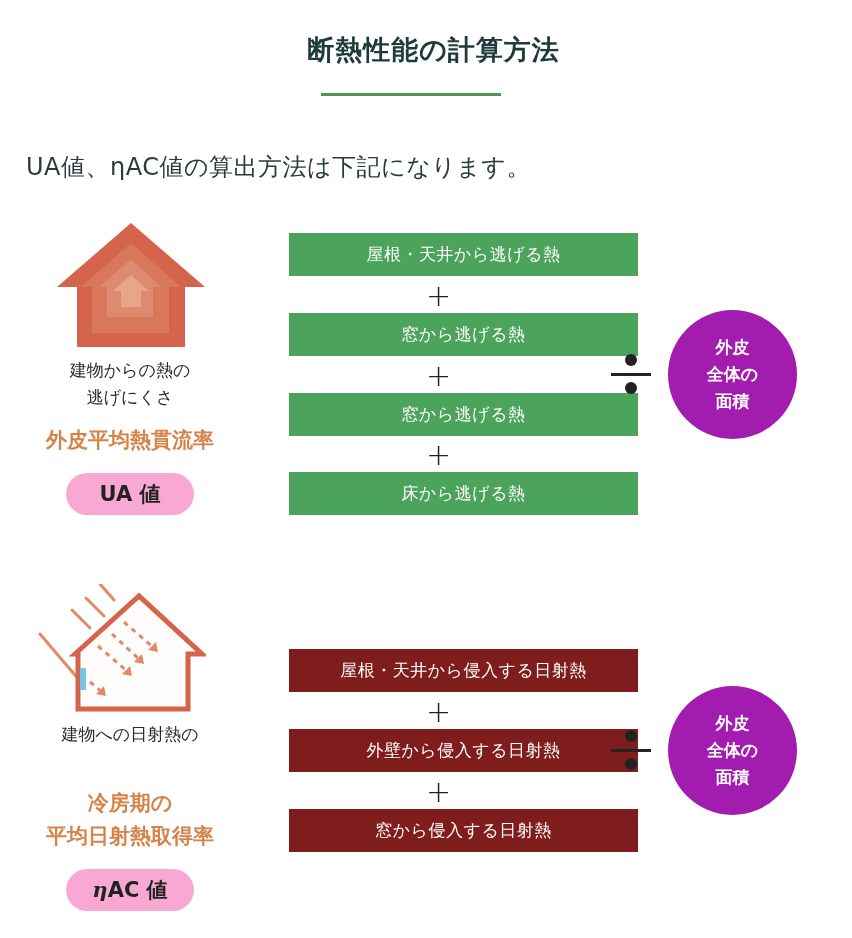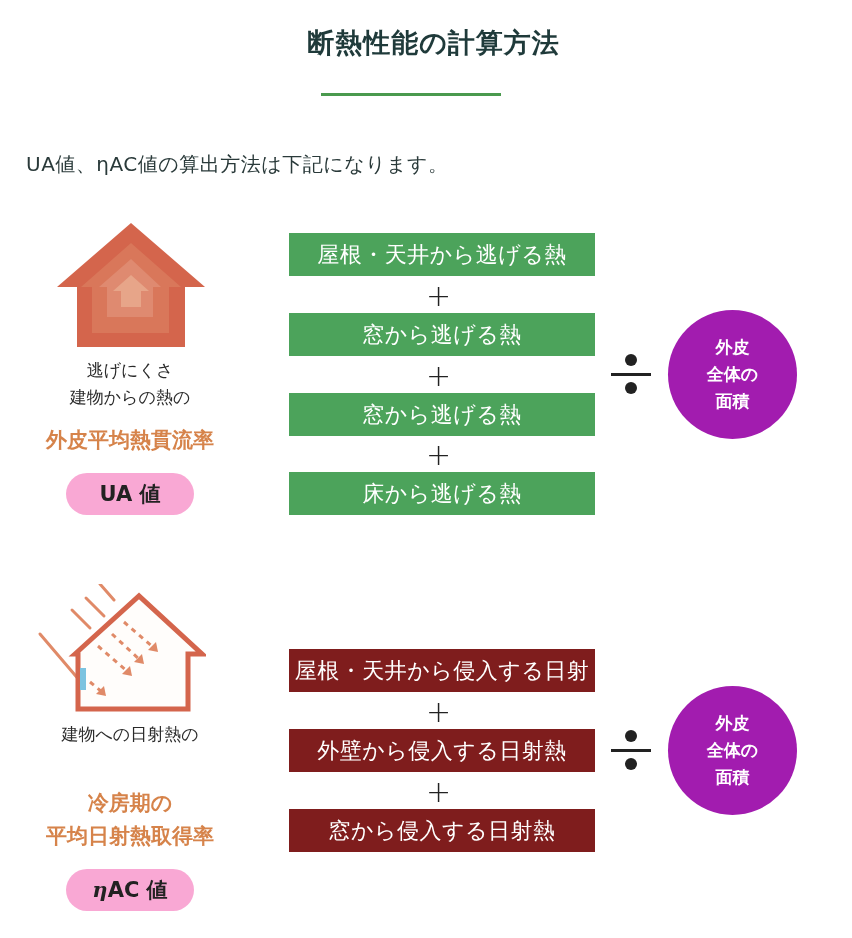--- a/index.html
+++ b/index.html
@@ -1,41 +1,41 @@
 <!DOCTYPE html>
 <html><head>
 <meta charset="utf-8">
 <style>
   * { box-sizing: border-box; margin: 0; padding: 0; }
   html, body { width: 852px; height: 938px; background: #ffffff; overflow: hidden; }
   body { position: relative; font-family: "DejaVu Sans", "Liberation Sans", sans-serif; color: #222; }
 
   .page-title {
-    position: absolute; left: 0; top: 25px; width: 822px; text-align: center;
+    position: absolute; left: 0; top: 32px; width: 822px; text-align: center;
     font-size: 27px; font-weight: bold; color: #1f3a3a; letter-spacing: 1px; padding-left: 45px;
   }
   .title-rule {
     position: absolute; left: 321px; top: 93px; width: 180px; height: 3px; background: #4a9a4e;
   }
   .intro {
-    position: absolute; left: 26px; top: 151px; font-size: 20px; color: #2a3a3a; letter-spacing: 0.5px;
+    position: absolute; left: 26px; top: 151px; font-size: 24px; color: #2a3a3a; letter-spacing: 0.5px;
   }
 
   .left-col { position: absolute; left: 20px; width: 220px; text-align: center; }
   .desc { font-size: 17px; line-height: 27px; color: #2a2a2a; }
   .metric-name { font-size: 21px; font-weight: bold; color: #d6834a; line-height: 33px; }
   .pill {
     display: inline-block; background: #f9a8d4; border-radius: 22px;
     width: 128px; height: 42px; line-height: 42px; font-size: 21px; font-weight: bold; color: #222;
   }
   .pill .eta { font-style: italic; font-family: "DejaVu Serif", serif; }
 
   .box {
-    position: absolute; left: 289px; width: 306px; height: 43px; line-height: 43px;
-    text-align: center; color: #ffffff; font-size: 22px; letter-spacing: 0.5px;
+    position: absolute; left: 289px; width: 349px; height: 43px; line-height: 43px;
+    text-align: center; color: #ffffff; font-size: 17px; letter-spacing: 0.5px;
   }
   .box.green { background: #4ca35b; }
   .box.blue { background: #7f1d1d; }
   .plus {
     position: absolute; left: 289px; width: 299px; text-align: center;
     font-size: 30px; line-height: 30px; color: #222; font-weight: 300;
   }
 
   .divide { position: absolute; left: 611px; width: 40px; height: 40px; }
   .divide .dot { position: absolute; left: 14px; width: 12px; height: 12px; border-radius: 50%; background: #222; }
@@ -57,22 +57,22 @@
 <p class="intro">UA値、ηAC値の算出方法は下記になります。</p>
 
 <svg style="left:57px;top:223px" width="148" height="124" viewBox="0 0 148 124">
   <polygon points="74,0 148,64 128,64 128,124 20,124 20,64 0,64" fill="#d4654c"></polygon>
   <polygon points="74,20 124,64 112,64 112,110 35,110 35,64 24,64" fill="#d9775a"></polygon>
   <polygon points="74,36 104,64 96,64 96,94 50,94 50,64 42,64" fill="#df8a70"></polygon>
   <polygon points="74,52 92,68 84,68 84,84 64,84 64,68 56,68" fill="#e7a589"></polygon>
 </svg>
 
 <div class="left-col" style="top:357px">
+  <div class="desc">建物からの熱の</div>
   <div class="desc">逃げにくさ</div>
-  <div class="desc">建物からの熱の</div>
 </div>
 <div class="left-col" style="top:424px">
   <div class="metric-name">外皮平均熱貫流率</div>
 </div>
 <div class="left-col" style="top:473px">
   <span class="pill">UA 値</span>
 </div>
 
 <div class="box green" style="top:233px">屋根・天井から逃げる熱</div>
 <div class="plus" style="top:281px">+</div>

